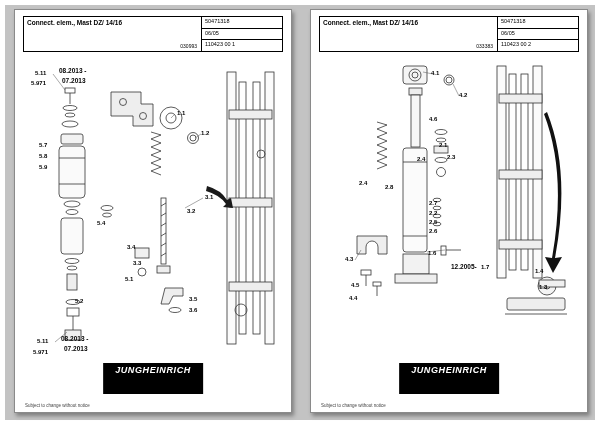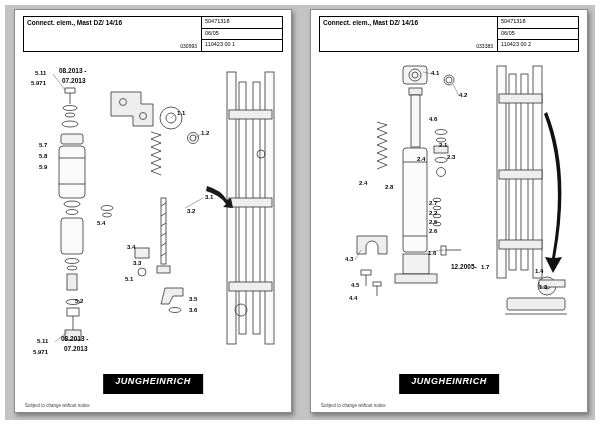--- a/index.html
+++ b/index.html
@@ -18,21 +18,21 @@
   .ht-right .ht-cell{flex:1;border-bottom:1px solid #000;font-size:5.5px;padding:1px 3px;box-sizing:border-box;}
   .ht-right .ht-cell:last-child{border-bottom:none;}
   
   .diagram{position:absolute;top:48px;left:0;width:278px;height:320px;}
   .diagram svg{position:absolute;left:0;top:0;width:100%;height:100%;}
   .callout{position:absolute;font-size:6px;font-weight:bold;color:#000;line-height:1;white-space:nowrap;}
   .callout.date{font-size:6.5px;}
   
   .footer-brand{position:absolute;bottom:18px;left:50%;transform:translateX(-50%);
     background:#000;color:#fff;font-weight:bold;font-style:italic;font-size:9px;
-    padding:2px 12px 8px;letter-spacing:.6px;white-space:nowrap;}
+    padding:2px 12px 19px;letter-spacing:.6px;white-space:nowrap;}
   .footer-note{position:absolute;bottom:4px;left:10px;font-size:4.5px;color:#444;}
 </style>
 </head>
 <body>
 
 <div class="canvas">
 
   <div class="page">
     <div class="header-table">
       <div class="ht-left">

